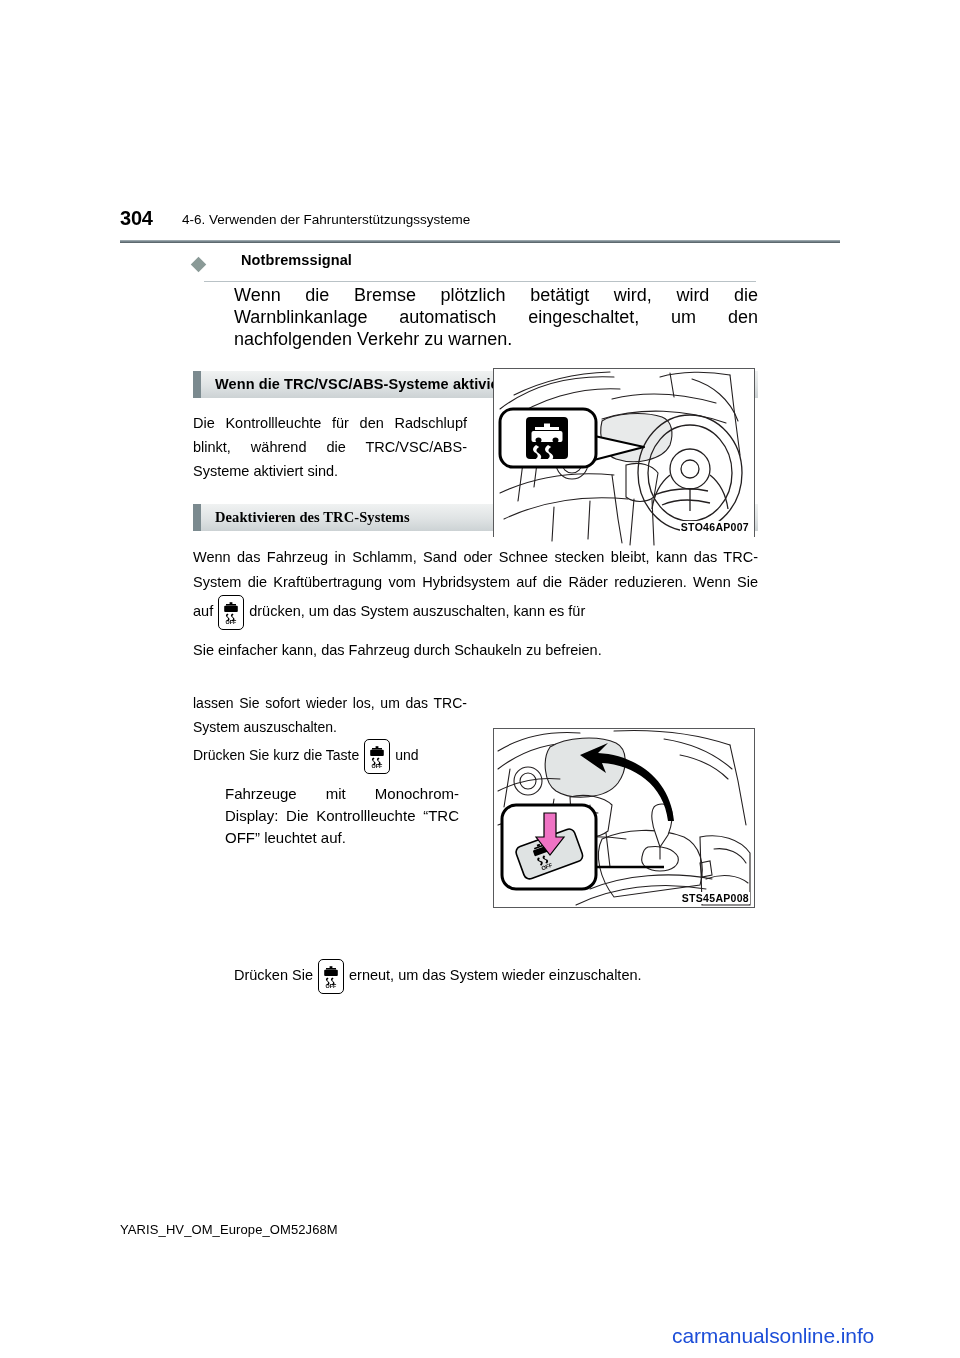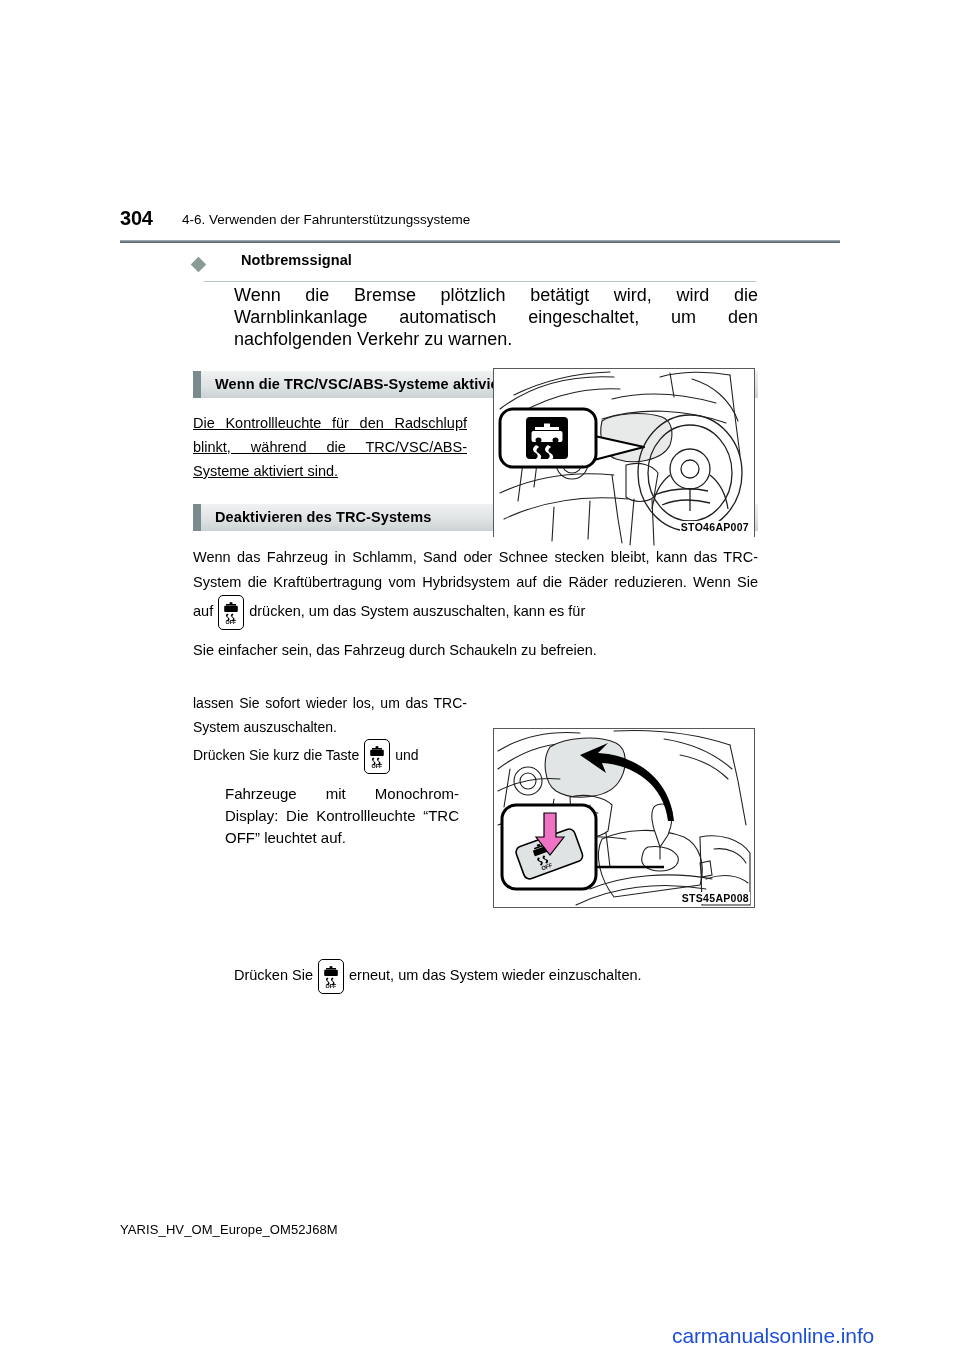--- a/index.html
+++ b/index.html
@@ -260,42 +260,42 @@
     </div>
     <div class="thin-rule"></div>
     <div class="body-para">Wenn die Bremse plötzlich betätigt wird, wird die Warnblinkanlage automatisch eingeschaltet, um den nachfolgenden Verkehr zu warnen.</div>
 
     <div class="section-bar">
       <span class="accent"></span>
       <span class="section-title">Wenn die TRC/VSC/ABS-Systeme aktiviert sind</span>
     </div>
 
     <div style="width:274px; margin-top:13px;">
-      <p style="margin:0; font-size:14.5px; line-height:24px; text-align:justify;text-decoration:underline;">Die Kontrollleuchte für den Radschlupf blinkt, während die TRC/VSC/ABS-Systeme aktiviert sind.</p>
-    </div>
-
-    <div class="section-bar" style="">
+      <p style="margin:0; font-size:14.5px; line-height:24px; text-align:justify;">Die Kontrollleuchte für den Radschlupf blinkt, während die TRC/VSC/ABS-Systeme aktiviert sind.</p>
+    </div>
+
+    <div class="section-bar" style="font-family:Liberation Serif, serif;">
       <span class="accent"></span>
       <span class="section-title">Deaktivieren des TRC-Systems</span>
     </div>
 
     <div class="full-para">
       <span>Wenn das Fahrzeug in Schlamm, Sand oder Schnee stecken bleibt, kann das TRC-System die Kraftübertragung vom Hybridsystem auf die Räder reduzieren. Wenn Sie auf</span><span class="key-btn"><svg width="20" height="25" viewBox="0 0 20 25">
             <g fill="#000">
               <path d="M5 4 h10 v1.6 h-10 z"></path>
               <path d="M4.2 5.8 h11.6 a1 1 0 0 1 1 1 v4.2 a1 1 0 0 1 -1 1 h-11.6 a1 1 0 0 1 -1 -1 v-4.2 a1 1 0 0 1 1 -1 z"></path>
               <rect x="8.6" y="2.2" width="2.8" height="2.2"></rect>
               <path d="M6.2 13.6 c-1.6 1.1 -1.8 2.6 -0.2 3.6 c1.6 1.0 1.4 2.3 -0.4 3.3 l1.3 0.9 c2.0 -1.2 2.2 -2.8 0.5 -3.9 c-1.5 -0.9 -1.3 -2.0 0.2 -2.9 z"></path>
               <path d="M11.2 13.6 c-1.6 1.1 -1.8 2.6 -0.2 3.6 c1.6 1.0 1.4 2.3 -0.4 3.3 l1.3 0.9 c2.0 -1.2 2.2 -2.8 0.5 -3.9 c-1.5 -0.9 -1.3 -2.0 0.2 -2.9 z"></path>
             </g>
             <text x="10" y="24" font-family="Liberation Sans, sans-serif" font-size="5.4" font-weight="bold" text-anchor="middle" fill="#000">OFF</text>
           </svg></span><span>drücken, um das System auszuschalten, kann es für</span>
     </div>
     <div class="full-para" style="margin-top:8px;">
-      <span>Sie einfacher sein, das Fahrzeug durch Schaukeln zu befreien.</span>
+      <span>Sie einfacher kann, das Fahrzeug durch Schaukeln zu befreien.</span>
     </div>
 
     <div class="two-col">
       <div class="left-col">
         <p style="margin-top:8px;">lassen Sie sofort wieder los, um das TRC-System auszuschalten.</p>
         <p><span>Drücken Sie kurz die Taste</span><span class="key-btn"><svg width="20" height="25" viewBox="0 0 20 25">
                 <g fill="#000">
                   <path d="M5 4 h10 v1.6 h-10 z"></path>
                   <path d="M4.2 5.8 h11.6 a1 1 0 0 1 1 1 v4.2 a1 1 0 0 1 -1 1 h-11.6 a1 1 0 0 1 -1 -1 v-4.2 a1 1 0 0 1 1 -1 z"></path>
                   <rect x="8.6" y="2.2" width="2.8" height="2.2"></rect>

